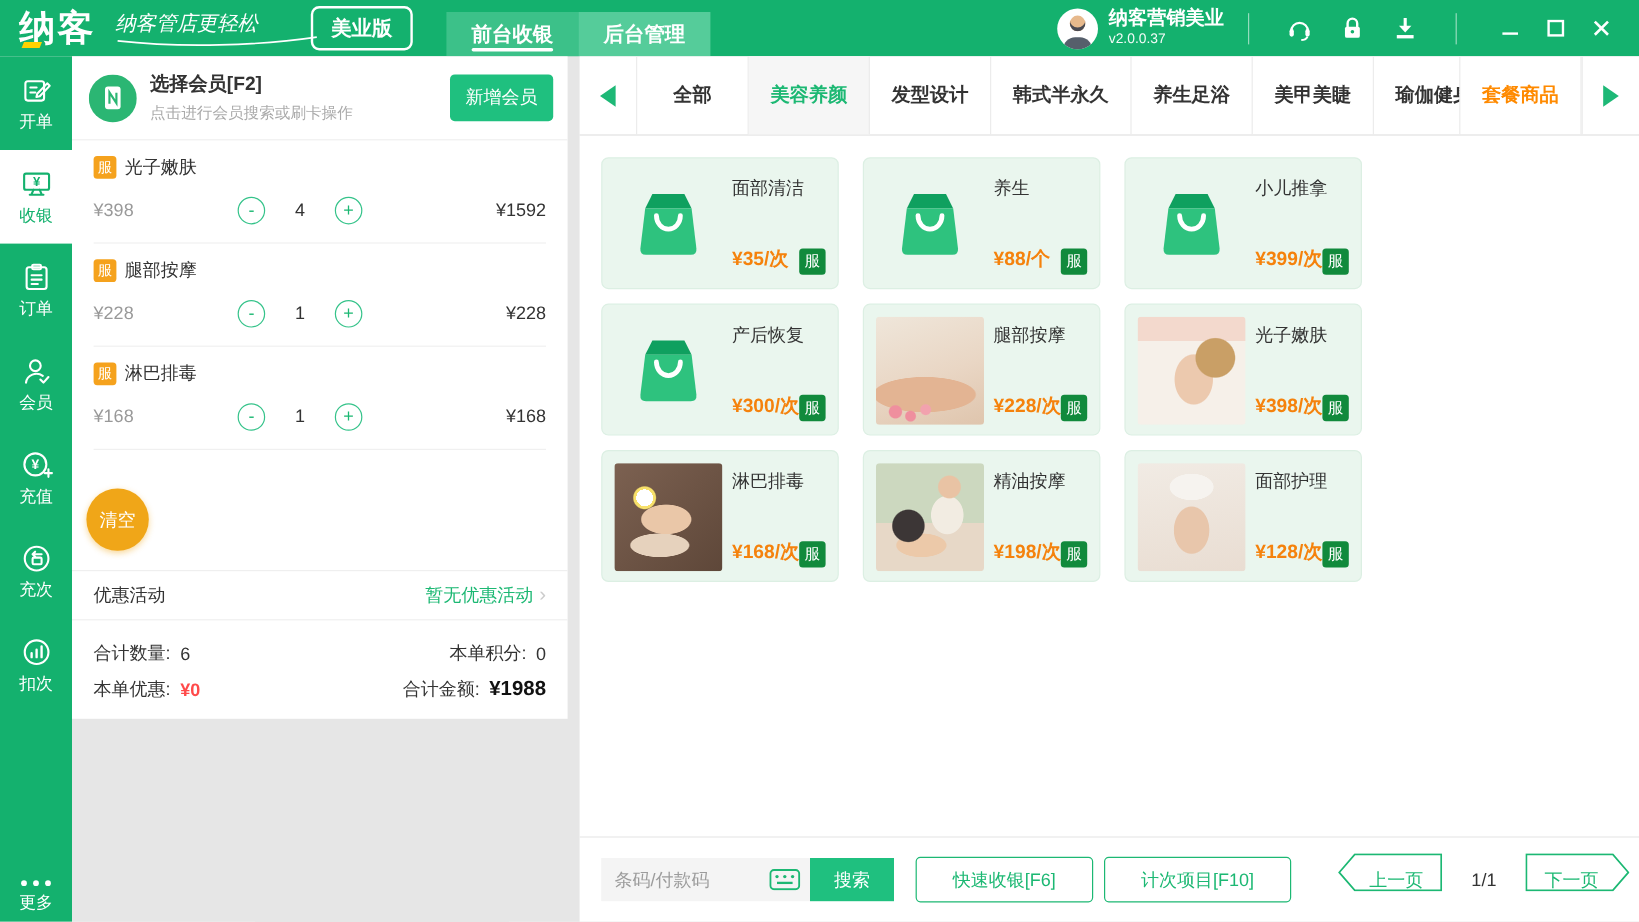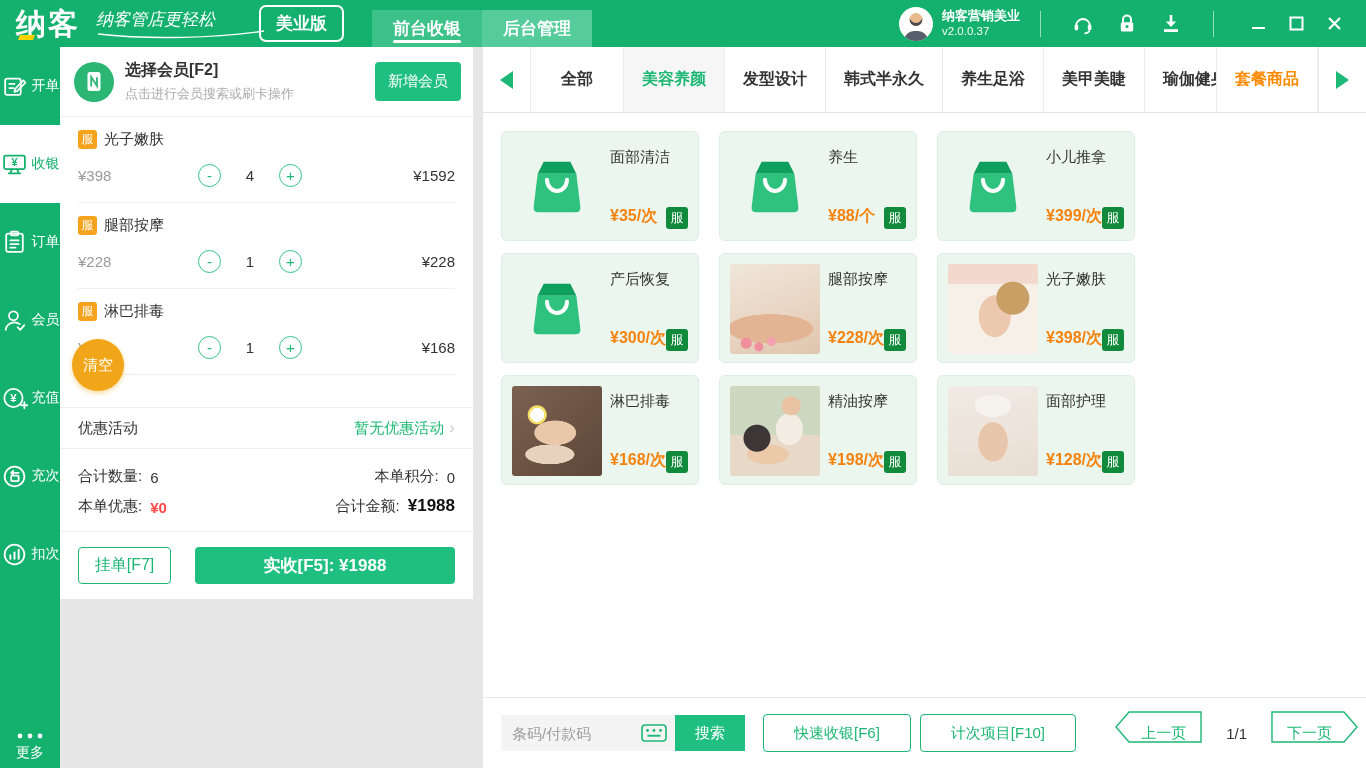--- a/index.html
+++ b/index.html
@@ -16,29 +16,29 @@
   .tb-tabs { display:flex; align-self:flex-end; margin-left:28px; height:37px; }
   .tb-tab { padding:0 21px; display:flex; align-items:center; font-size:17px; font-weight:bold; color:#fff; position:relative; cursor:pointer; }
   .tb-tab.active { background:#3cc189; }
   .tb-tab.inactive { background:#55cc9a; }
   .tb-tab.active::after { content:''; position:absolute; left:21px; right:21px; bottom:4px; height:3px; background:#fff; border-radius:2px; }
   .tb-right { margin-left:auto; display:flex; align-items:center; margin-right:18px; }
   .avatar { width:34px; height:34px; border-radius:50%; background:#fff; position:relative; overflow:hidden; flex:none; }
   .avatar::before { content:''; position:absolute; left:50%; top:6px; transform:translateX(-50%); width:13px; height:13px; border-radius:50%; background:#e7b98c; box-shadow:0 -3px 0 0 #4a4a52 inset; }
   .avatar::after { content:''; position:absolute; left:50%; bottom:-3px; transform:translateX(-50%); width:24px; height:13px; border-radius:10px 10px 0 0; background:#565f6b; }
   .user-block { margin-left:9px; color:#fff; line-height:1.25; }
-  .user-name { font-size:13px; font-weight:bold; }
+  .user-name { font-size:16px; font-weight:bold; }
   .user-version { font-size:11.5px; opacity:.95; }
   .tb-sep { width:1px; height:26px; background:rgba(255,255,255,.55); margin:0 20px; }
   .tb-icon { width:24px; height:24px; margin:0 10px; cursor:pointer; display:flex; align-items:center; justify-content:center; }
   .win-btn { width:28px; height:28px; margin-left:10px; display:flex; align-items:center; justify-content:center; cursor:pointer; color:#fff; }
 
   
   .sidebar { position:absolute; left:0; top:47px; width:60px; height:721px; background:#14b16e; }
-  .sb-item { height:78px; display:flex; flex-direction:row; align-items:center; justify-content:center; color:#fff; cursor:pointer; gap:4px; }
+  .sb-item { height:78px; display:flex; flex-direction:column; align-items:center; justify-content:center; color:#fff; cursor:pointer; gap:4px; }
   .sb-item.active { background:#fff; color:#14b16e; }
   .sb-label { font-size:14px; }
   .sb-more { position:absolute; bottom:6px; left:0; width:60px; display:flex; flex-direction:column; align-items:center; gap:3px; color:#fff; cursor:pointer; }
 
   
   .workspace { position:absolute; left:60px; top:47px; width:1306px; height:721px; background:#e6e6e6; }
 
   
   .left-panel { position:absolute; left:0; top:0; width:413px; height:552px; background:#fff; display:flex; flex-direction:column; }
   .member-header { height:70px; display:flex; align-items:center; padding:0 12px 0 14px; border-bottom:1px solid #efefef; flex:none; }
@@ -367,24 +367,20 @@
           <span>本单优惠:</span>
           <span class="sum-red">¥0</span>
         </div>
         <div class="sum-right">
           <span>合计金额:</span>
           <span class="sum-total">¥1988</span>
         </div>
       </div>
     </div>
 
-    <div class="action-row">
-      <button class="hold-btn">挂单[F7]</button>
-      <button class="pay-btn">实收[F5]: ¥1988</button>
-    </div>
   </div>
 
   <div class="right-panel">
     <div class="cat-bar">
       <div class="cat-arrow">
           <div class="tri-left"></div>
         </div>
       <div class="cat-tab first">全部</div>
       <div class="cat-tab active">美容养颜</div>
       <div class="cat-tab">发型设计</div>

